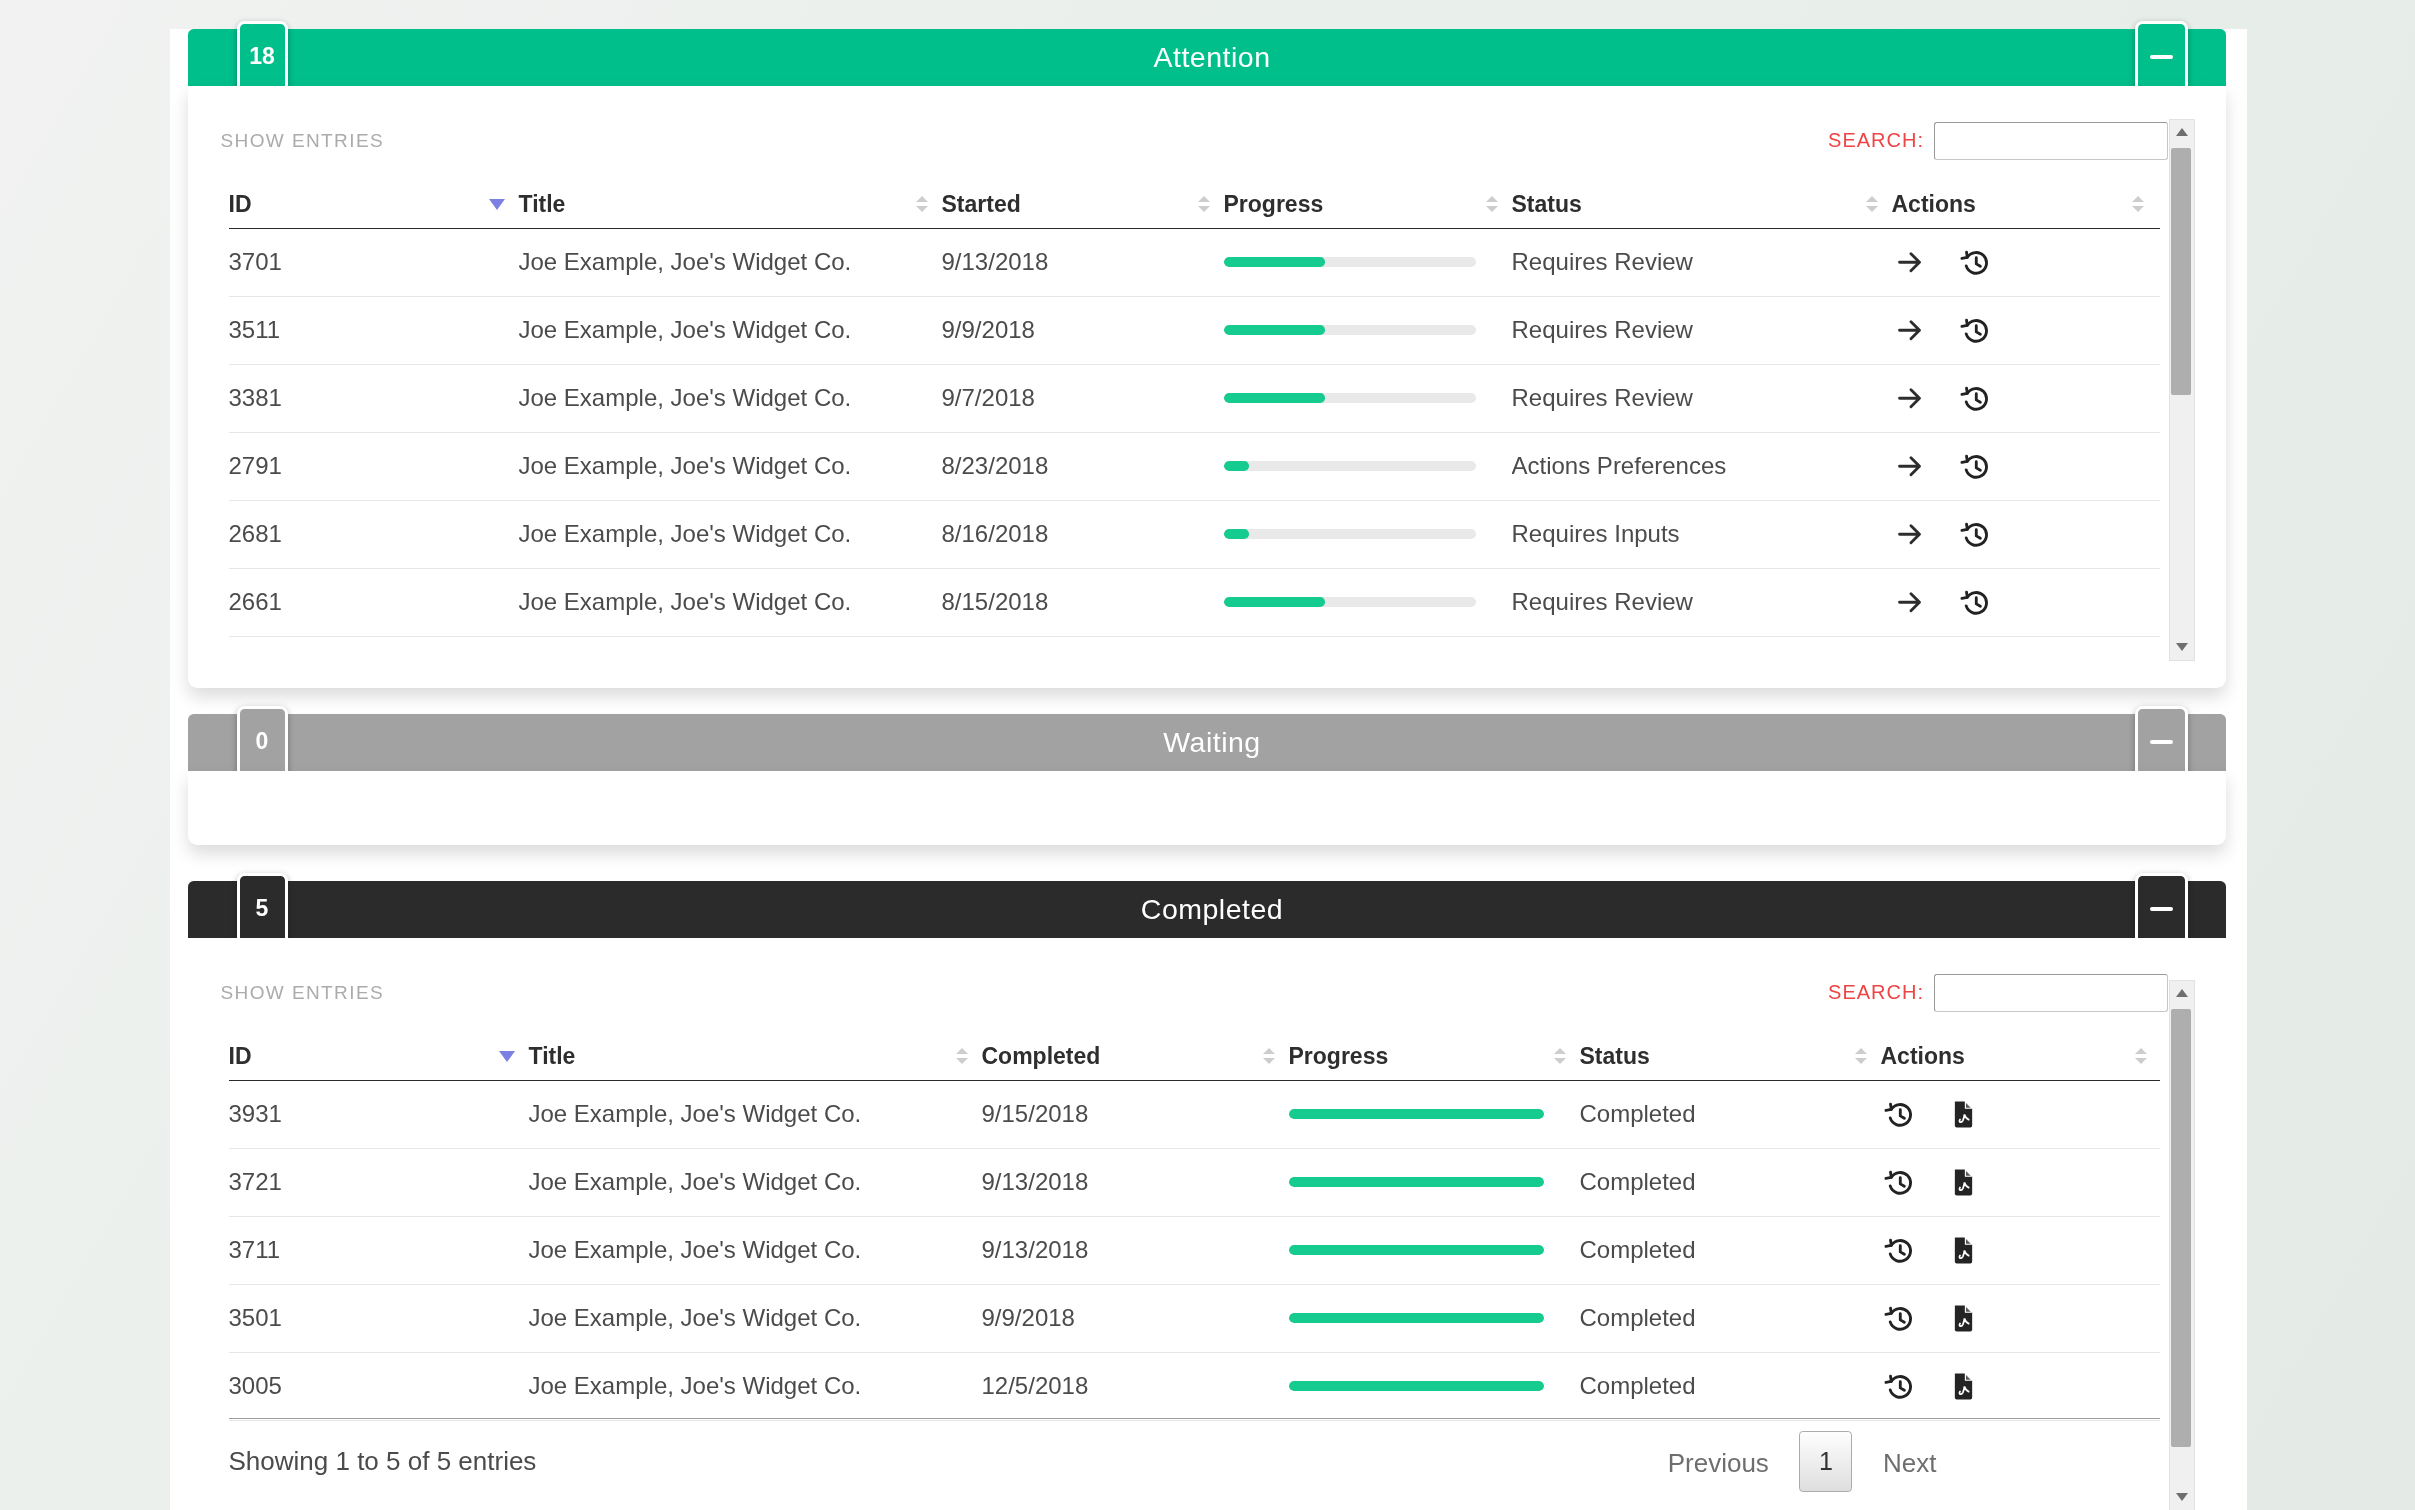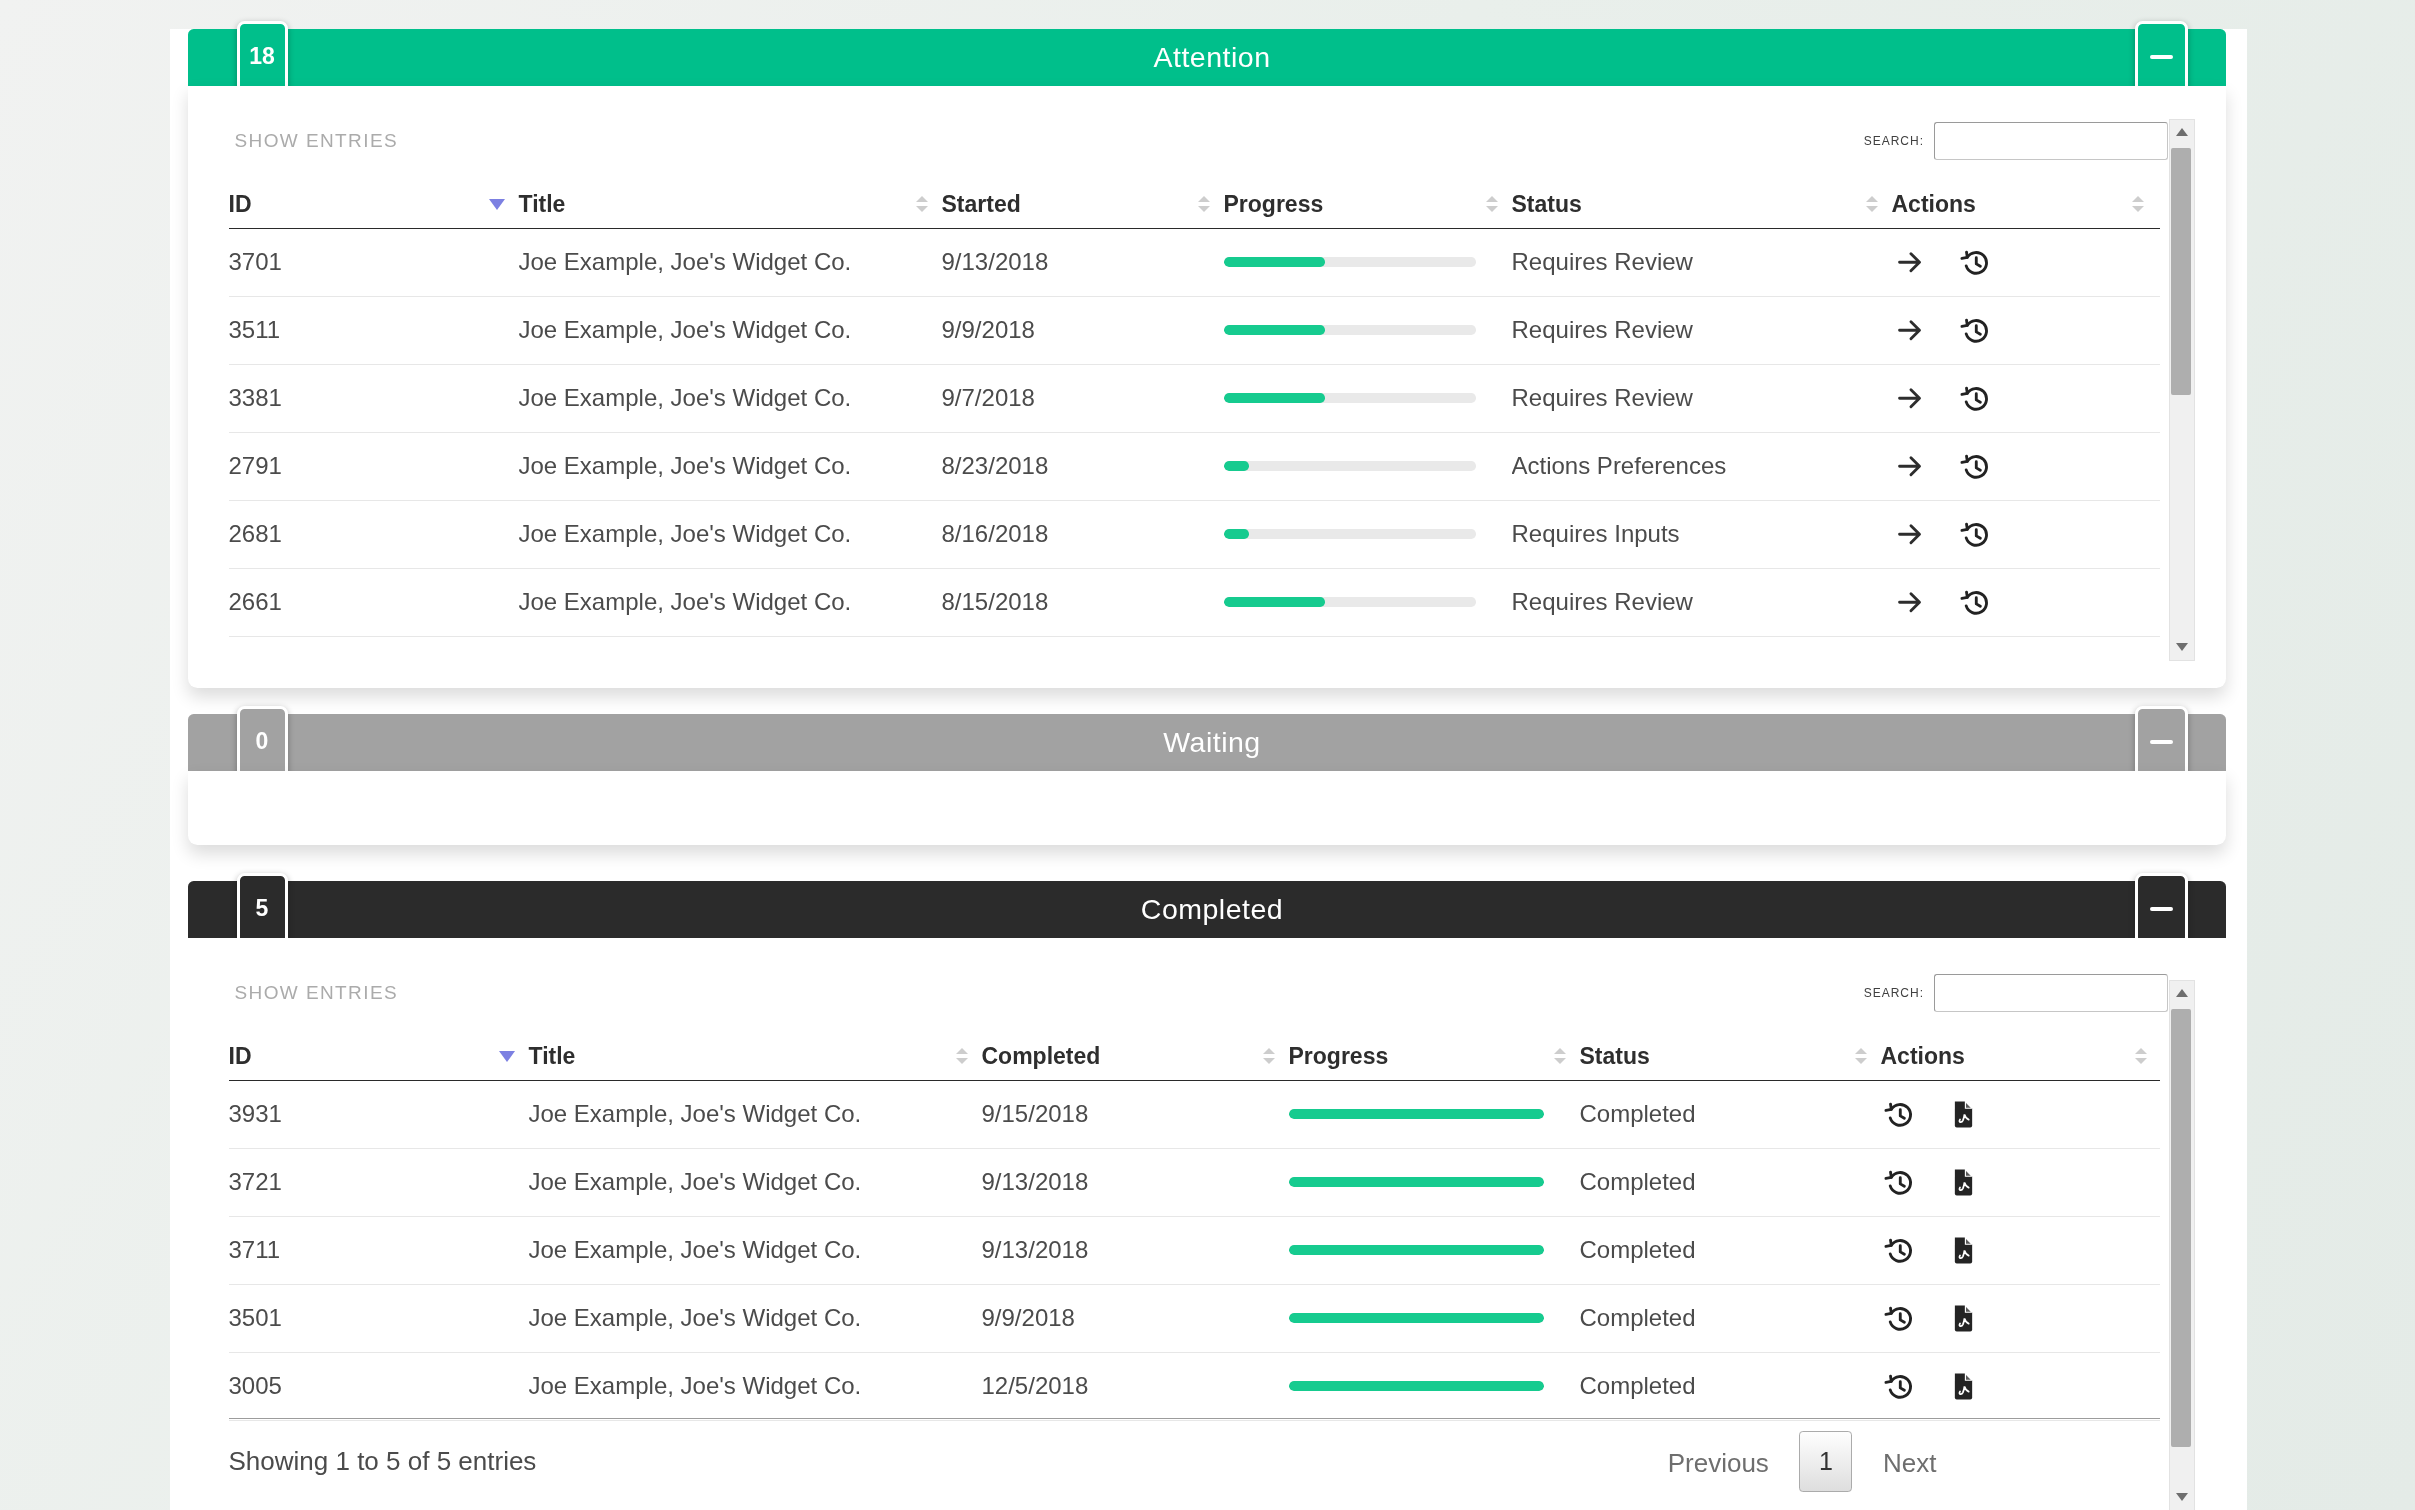--- a/index.html
+++ b/index.html
@@ -56,28 +56,28 @@
     position:relative; background:#ffffff;
     border-radius:0 0 9.5px 9.5px;
     box-shadow:0 8.6px 17px rgba(0,0,0,.14);
   }
   .panel-attention .panel-body { height:602px; }
   .panel-waiting   .panel-body { height:74px; }
   .panel-completed .panel-body { height:573px; border-radius:0; box-shadow:none; }
 
   
   .controls-row {
-    position:absolute; top:36px; left:47px; right:58px;
+    position:absolute; top:36px; left:33px; right:58px;
     height:38px; display:flex; align-items:center; justify-content:space-between;gap:39px;
   }
   .show-entries {
     font-size:19px; letter-spacing:1.4px; color:#ababab; font-weight:500;
   }
   .search-group { display:flex; align-items:center; }
-  .search-label { font-size:12px; letter-spacing:1px; color:#404040; margin-right:9.5px; }
+  .search-label { font-size:20px; letter-spacing:1px; color:#ef4444; margin-right:9.5px; }
   .search-input {
     width:234px; height:38px;
     border:1.9px solid #9a9a9a; border-right-color:#c6c6c6; border-bottom-color:#c6c6c6;
     border-radius:2.9px; background:#ffffff;
     font-size:21px; padding:0 9.5px; color:#444; outline:none;
     font-family:"Liberation Sans", sans-serif;
   }
 
   
   .data-table { position:absolute; top:95px; left:41px; width:1931px; }

